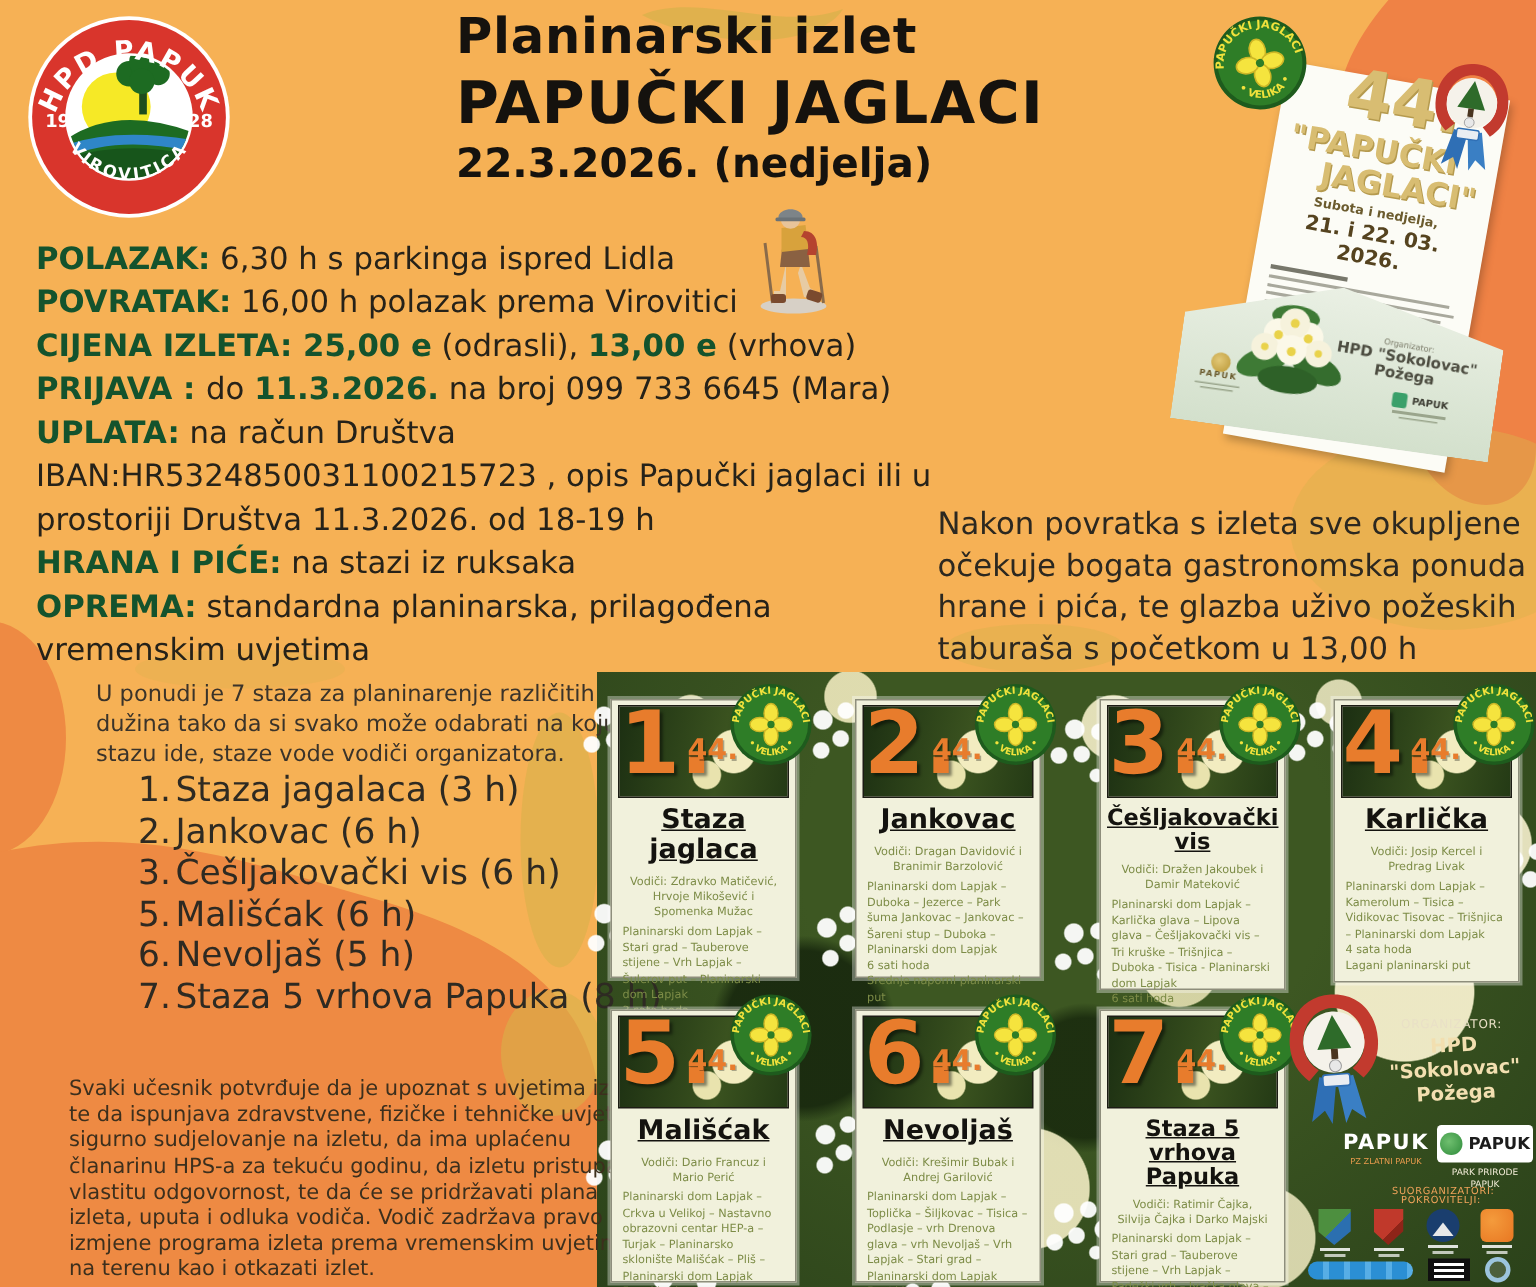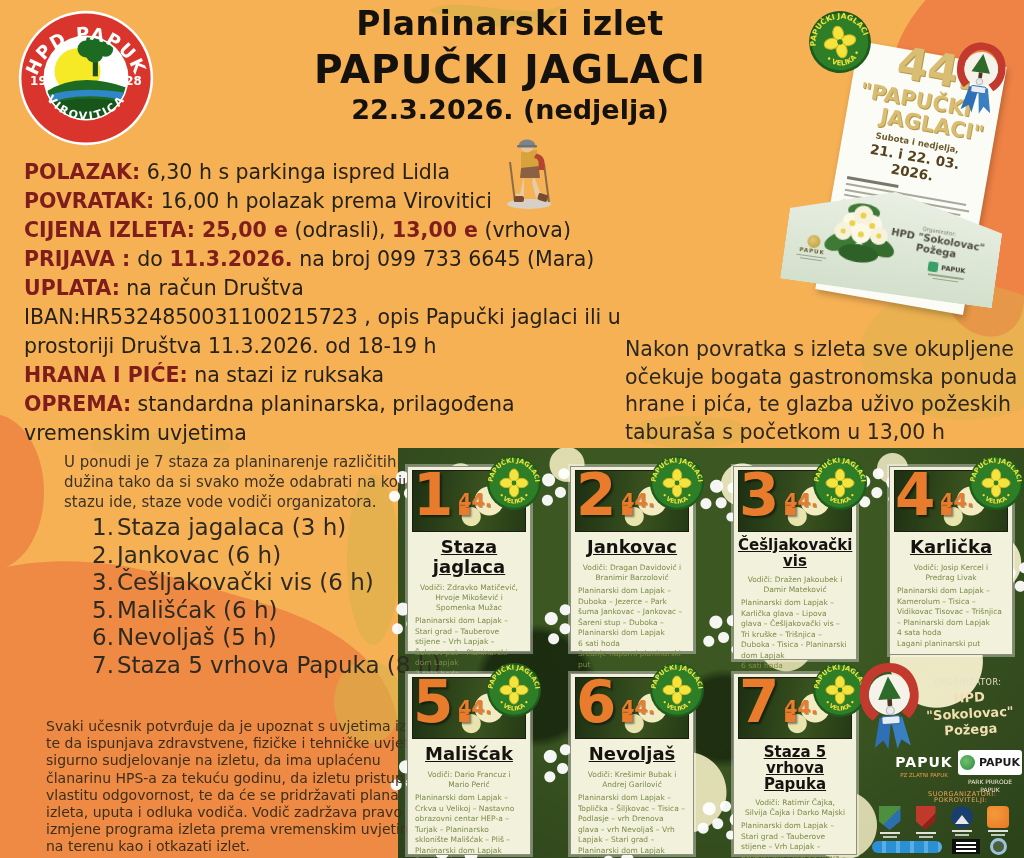--- a/index.html
+++ b/index.html
@@ -5,28 +5,28 @@
   html,body{margin:0;padding:0;background:#888;}
   #page{position:relative;width:1024px;height:858px;overflow:hidden;
         background:#f6b155;font-family:"DejaVu Sans",sans-serif;color:#1d1a15;}
   #page *{box-sizing:border-box;}
   .abs{position:absolute;}
   svg{display:block;}
   .bg-decor{position:absolute;left:0;top:0;z-index:0;}
 
   
   .logo{left:18px;top:10px;width:136px;height:136px;z-index:3;}
-  .title-block{left:290px;top:4px;width:440px;text-align:center;z-index:3;}
+  .title-block{left:304px;top:4px;width:440px;text-align:left;z-index:3;}
   .pretitle{font-size:33px;font-weight:800;letter-spacing:.5px;color:#15120e;}
   .main-title{font-size:39px;font-weight:800;letter-spacing:1px;color:#15120e;margin-top:4px;}
   .date-line{font-size:27px;font-weight:800;color:#15120e;margin-top:2px;}
 
   
   .info-block{left:24px;top:158px;width:612px;z-index:3;font-size:20.5px;line-height:29px;color:#262219;}
-  .info-line .b{font-weight:800;color:#7f1d1d;}
+  .info-line .b{font-weight:800;color:#14532d;}
   .hiker{left:500px;top:136px;width:58px;height:74px;z-index:3;}
   .guide-label{left:566px;top:164px;font-size:23.5px;font-weight:800;color:#15120e;z-index:3;}
 
   .after-event{left:625px;top:336px;width:396px;font-size:20.5px;line-height:27.5px;color:#2c2820;z-index:3;}
 
   
   .trail-intro{left:64px;top:452px;width:348px;font-size:15px;line-height:20px;color:#3a332a;z-index:3;}
   .trail-list{left:92px;top:514px;z-index:3;font-size:23px;color:#2e2a22;}
   .trail-item{line-height:27.5px;white-space:nowrap;}
   .trail-item .num{margin-right:3px;}

